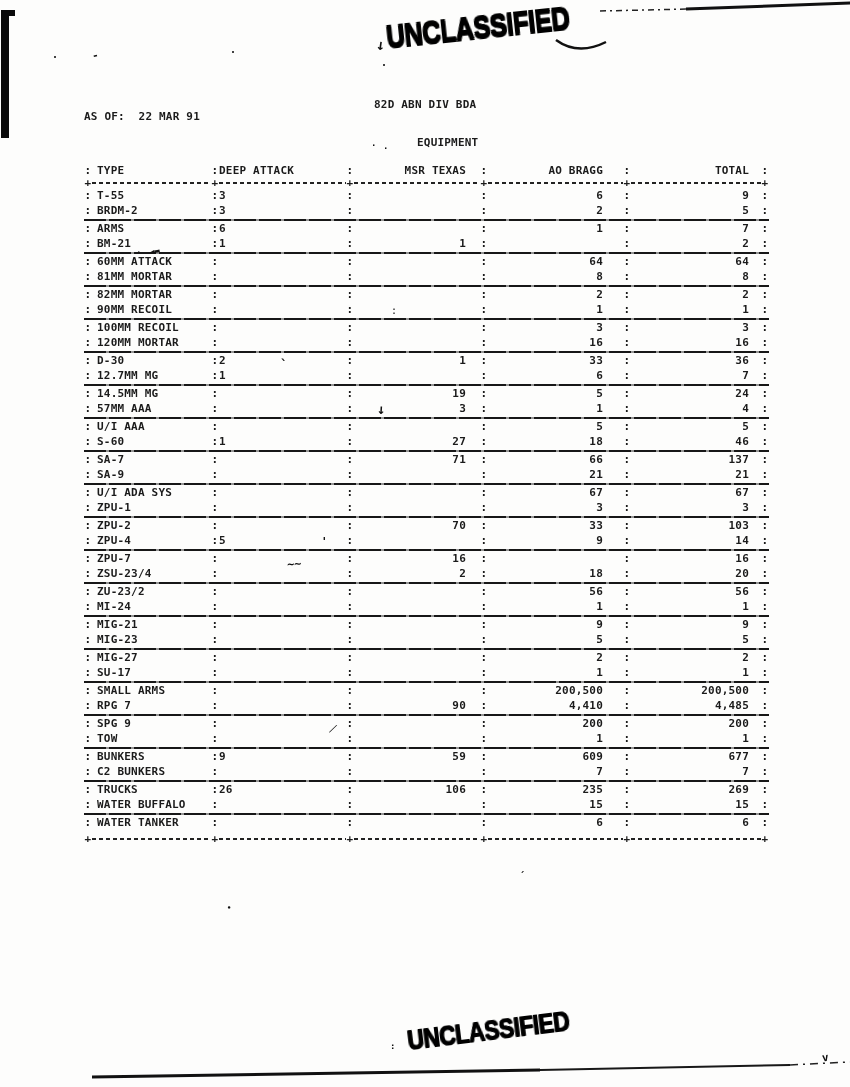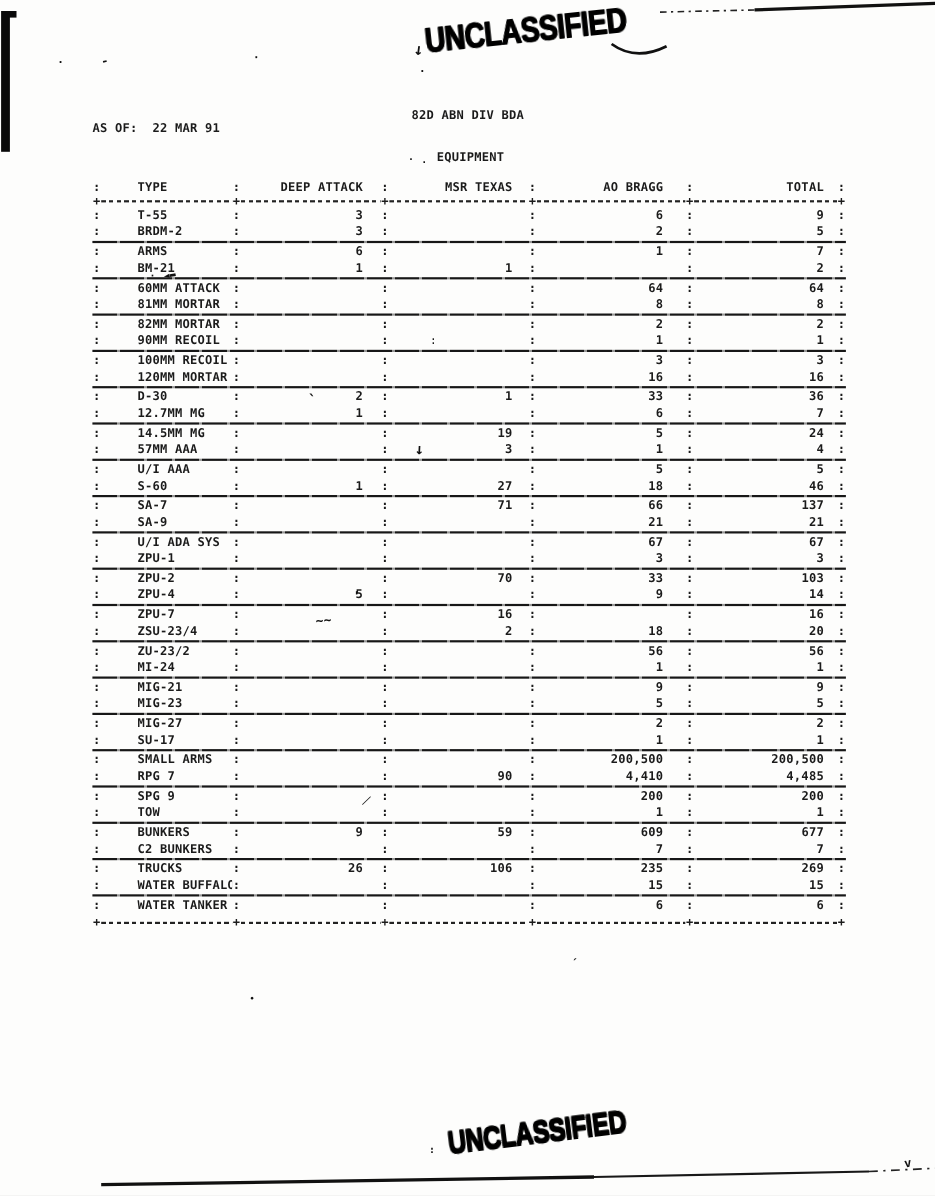--- a/index.html
+++ b/index.html
@@ -23,34 +23,34 @@
     text-shadow:1px 0 0 #060606, 0 1px 0 #060606, 1px 1px 0 #060606;
     filter:blur(0.2px) contrast(1.4);
     white-space:nowrap;
   }
   #stamp-top{left:386px;top:22px;font-size:27px;transform:rotate(-6deg) scale(0.95,1.18);transform-origin:left center;}
   #stamp-bottom{left:407px;top:1026px;font-size:24px;transform:rotate(-7deg) scale(0.95,1.18);transform-origin:left center;}
   
   .doc-text{position:absolute;font-size:11px;font-weight:700;letter-spacing:0.2px;white-space:pre;}
   #as-of{left:84px;top:110px;}
   #doc-title{left:374px;top:98px;}
-  #doc-subtitle{left:397px;top:136px;}
+  #doc-subtitle{left:417px;top:136px;}
   
   #equip-table{
     position:absolute;left:84px;top:163px;width:685px;
     font-size:11px;font-weight:700;letter-spacing:0.2px;
   }
   .trow{
     display:grid;
     grid-template-columns:8px 119px 8px 127px 8px 126px 8px 135px 8px 130px 8px;
     line-height:15px;height:15px;
   }
   .tcolon{text-align:center;}
-  .cell-type{text-align:left;padding-left:5px;white-space:nowrap;overflow:hidden;margin-left:28px;}
-  .cell-deep{text-align:right;padding-right:16px;}
+  .cell-type{text-align:left;padding-left:5px;white-space:nowrap;overflow:hidden;}
+  .cell-deep{text-align:left;padding-right:16px;}
   .cell-msr{text-align:right;padding-right:14px;}
   .cell-ao{text-align:right;padding-right:20px;}
   .cell-total{text-align:right;padding-right:12px;}
   .divider-row{
     display:grid;
     grid-template-columns:8px 119px 8px 127px 8px 126px 8px 135px 8px 130px 8px;
     height:10px;line-height:10px;margin:0;
   }
   .divider-row .tcolon{font-size:11px;}
   .dashline{

